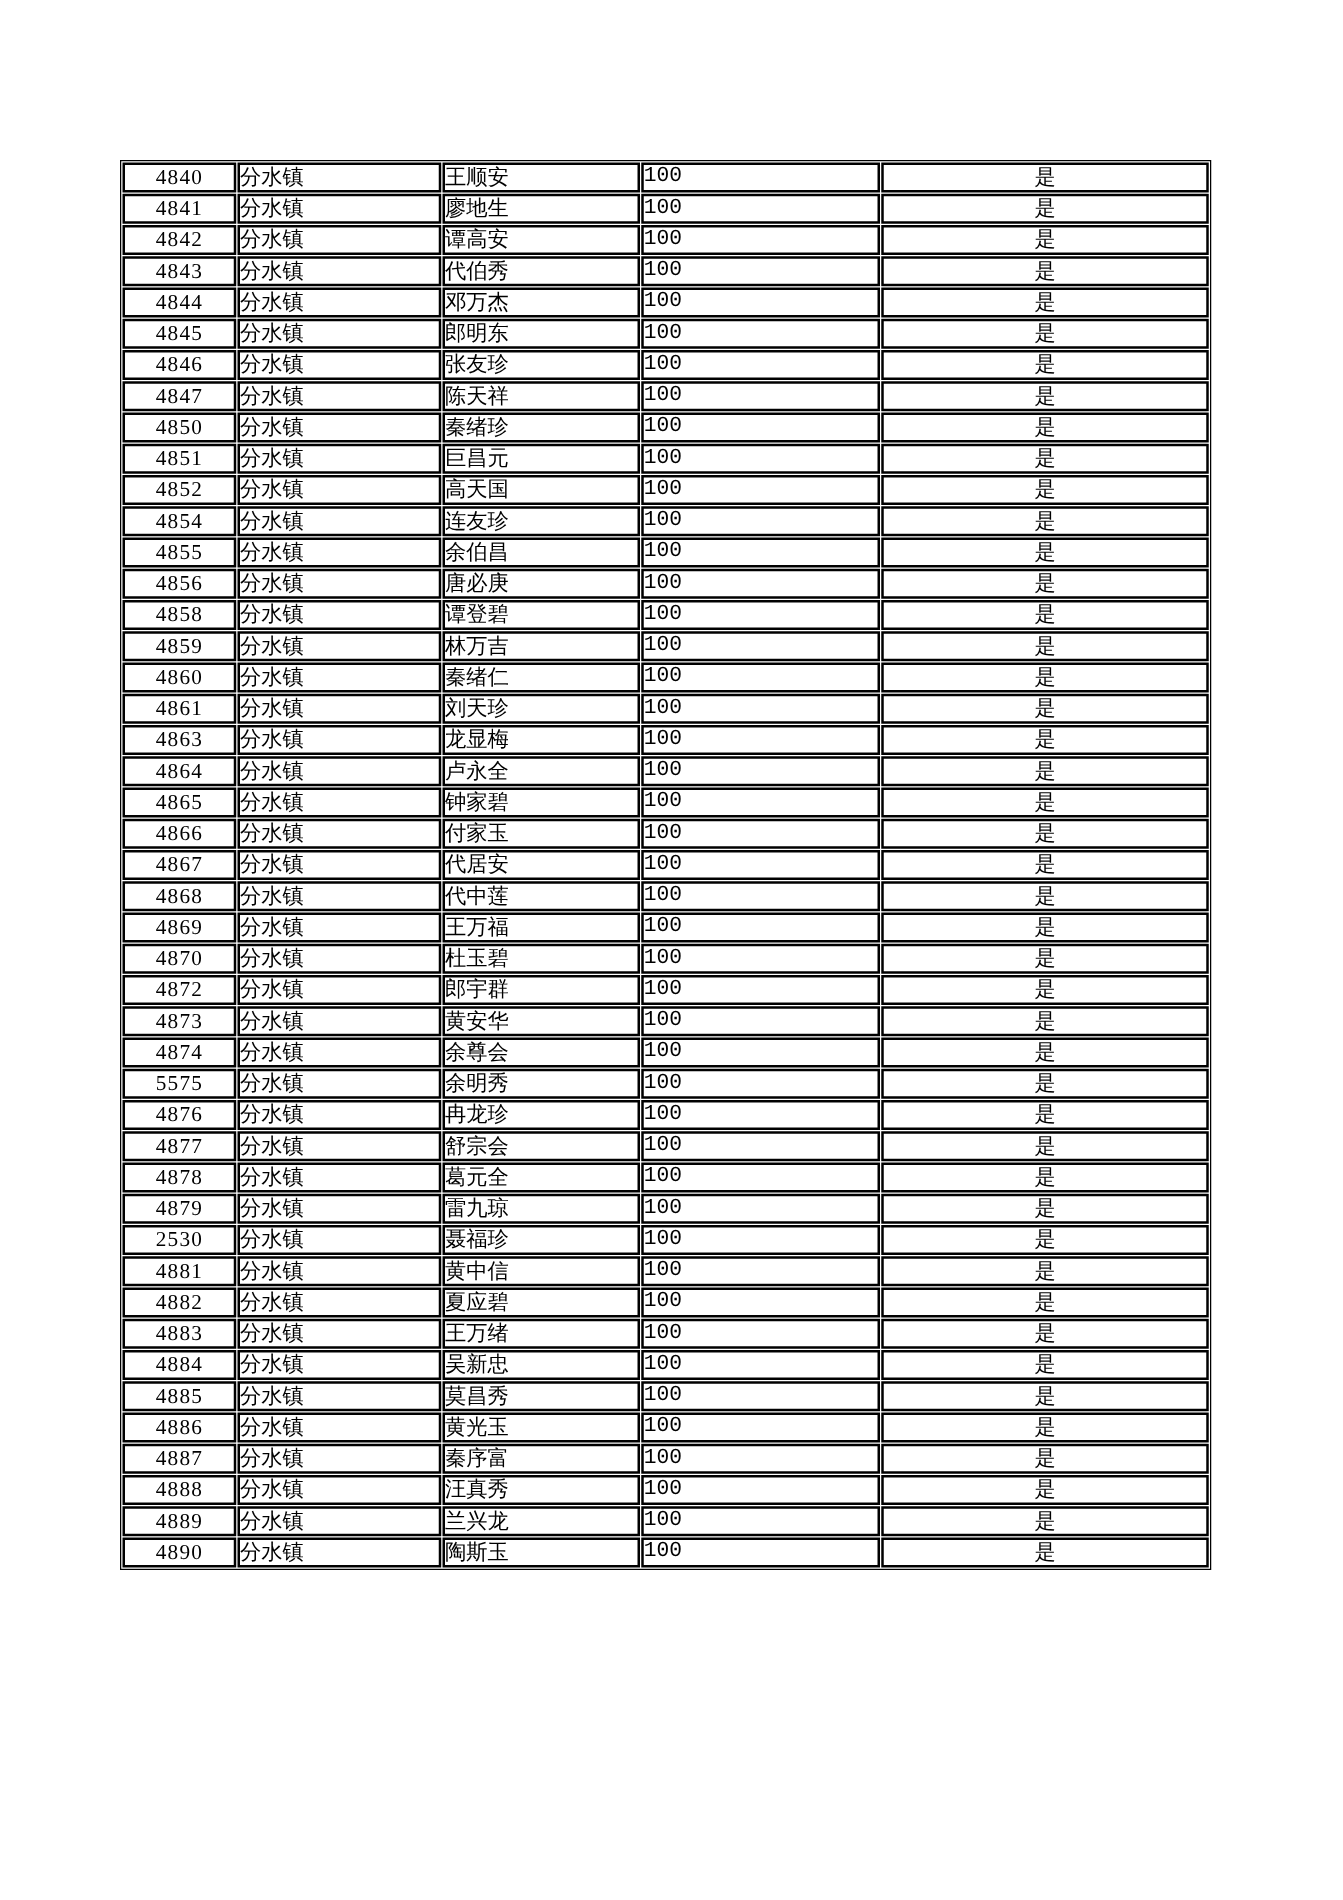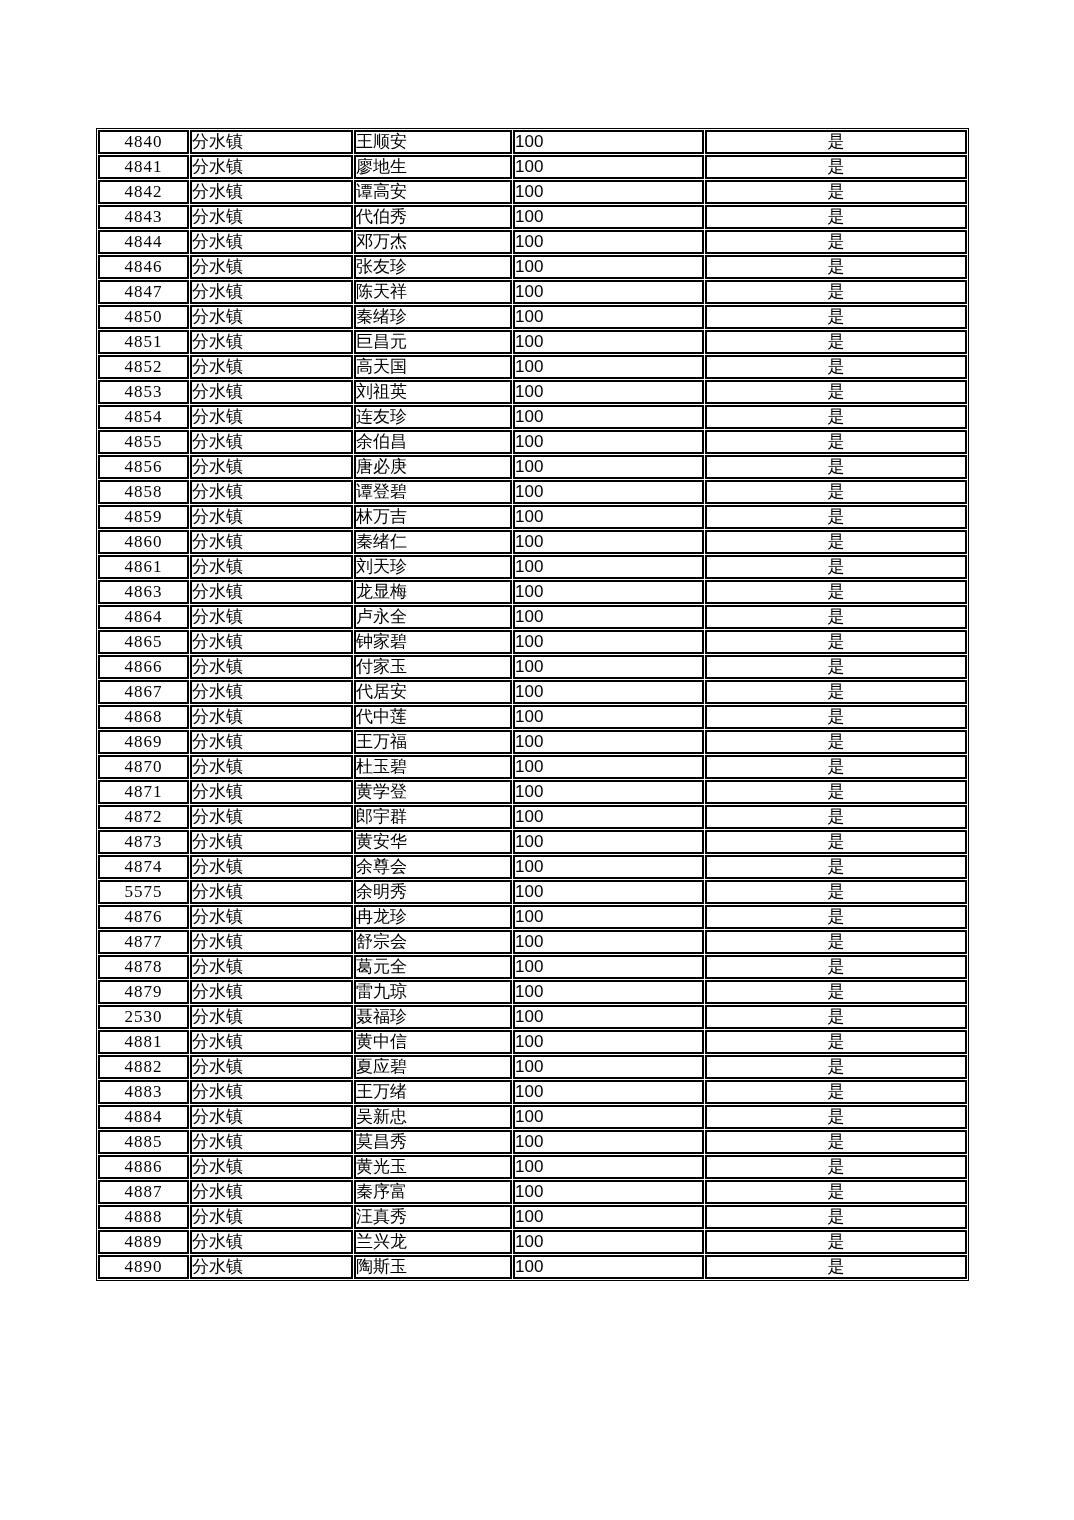--- a/index.html
+++ b/index.html
@@ -56,21 +56,21 @@
   }
   td.town, td.name {
     text-align: left;
     padding-left: 5px;
     font-family: "Liberation Serif", "DejaVu Serif", serif;
   }
   td.score {
     text-align: left;
     padding-left: 3px;
     font-size: 17px;
-    font-family: Liberation Sans, sans-serif;
+    font-family: Liberation Mono, monospace;
   }
   td.flag {
     text-align: center;
     font-family: "Liberation Serif", "DejaVu Serif", serif;
   }
 </style>
 </head>
 <body>
 
 <div class="page">
@@ -112,20 +112,27 @@
     <td class="flag">是</td>
   </tr>
         <tr>
     <td class="serial">4844</td>
     <td class="town">分水镇</td>
     <td class="name">邓万杰</td>
     <td class="score">100</td>
     <td class="flag">是</td>
   </tr>
         <tr>
+    <td class="serial">4845</td>
+    <td class="town">分水镇</td>
+    <td class="name">郎明东</td>
+    <td class="score">100</td>
+    <td class="flag">是</td>
+  </tr>
+        <tr>
     <td class="serial">4846</td>
     <td class="town">分水镇</td>
     <td class="name">张友珍</td>
     <td class="score">100</td>
     <td class="flag">是</td>
   </tr>
         <tr>
     <td class="serial">4847</td>
     <td class="town">分水镇</td>
     <td class="name">陈天祥</td>
@@ -147,27 +154,20 @@
     <td class="flag">是</td>
   </tr>
         <tr>
     <td class="serial">4852</td>
     <td class="town">分水镇</td>
     <td class="name">高天国</td>
     <td class="score">100</td>
     <td class="flag">是</td>
   </tr>
         <tr>
-    <td class="serial">4853</td>
-    <td class="town">分水镇</td>
-    <td class="name">刘祖英</td>
-    <td class="score">100</td>
-    <td class="flag">是</td>
-  </tr>
-        <tr>
     <td class="serial">4854</td>
     <td class="town">分水镇</td>
     <td class="name">连友珍</td>
     <td class="score">100</td>
     <td class="flag">是</td>
   </tr>
         <tr>
     <td class="serial">4855</td>
     <td class="town">分水镇</td>
     <td class="name">余伯昌</td>
@@ -255,27 +255,20 @@
     <td class="serial">4869</td>
     <td class="town">分水镇</td>
     <td class="name">王万福</td>
     <td class="score">100</td>
     <td class="flag">是</td>
   </tr>
         <tr>
     <td class="serial">4870</td>
     <td class="town">分水镇</td>
     <td class="name">杜玉碧</td>
-    <td class="score">100</td>
-    <td class="flag">是</td>
-  </tr>
-        <tr>
-    <td class="serial">4871</td>
-    <td class="town">分水镇</td>
-    <td class="name">黄学登</td>
     <td class="score">100</td>
     <td class="flag">是</td>
   </tr>
         <tr>
     <td class="serial">4872</td>
     <td class="town">分水镇</td>
     <td class="name">郎宇群</td>
     <td class="score">100</td>
     <td class="flag">是</td>
   </tr>

